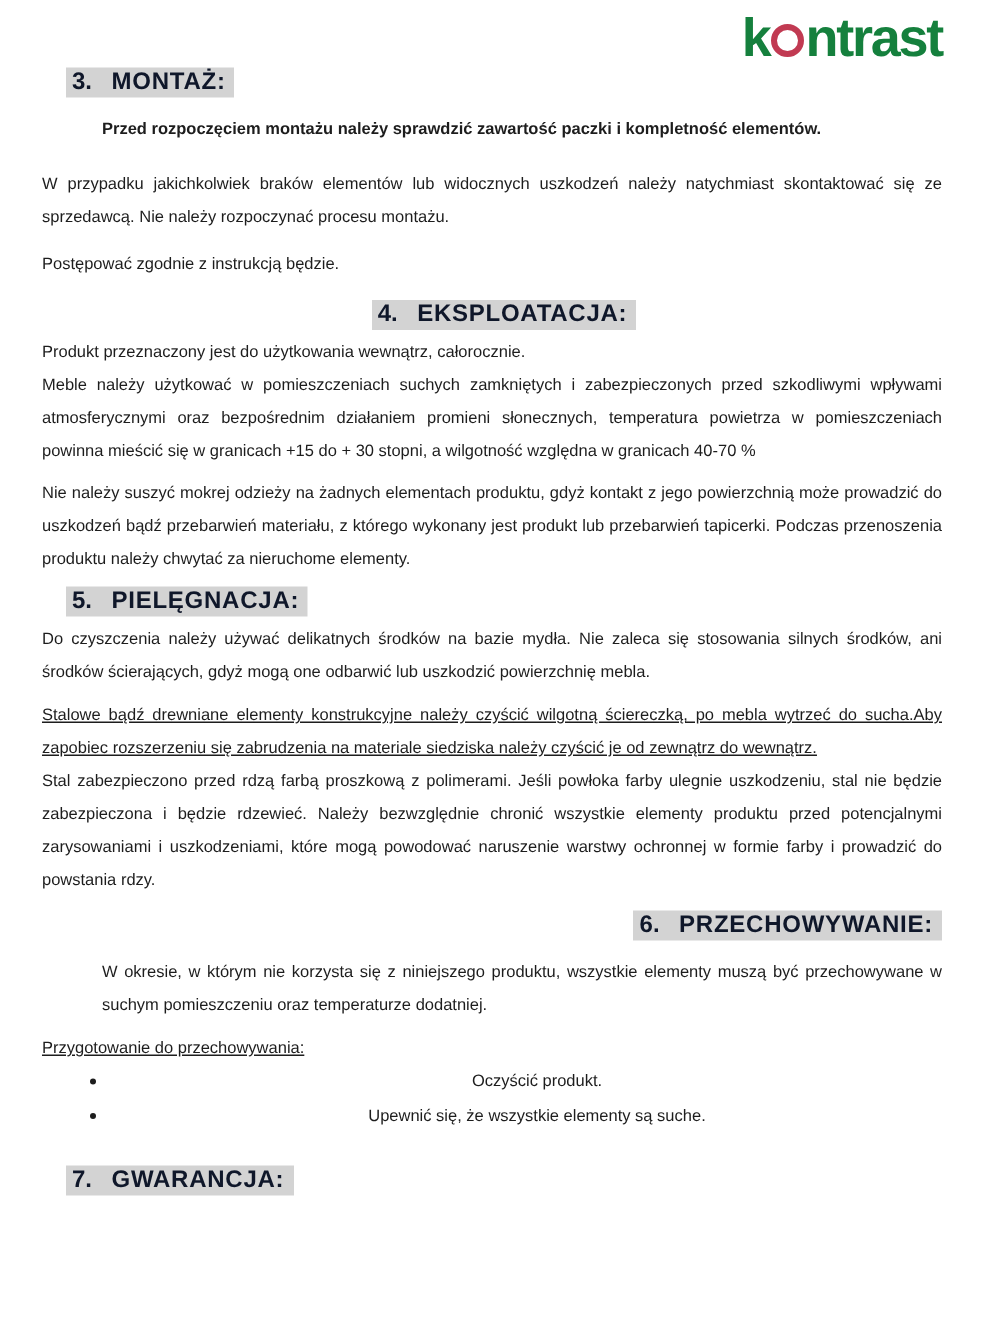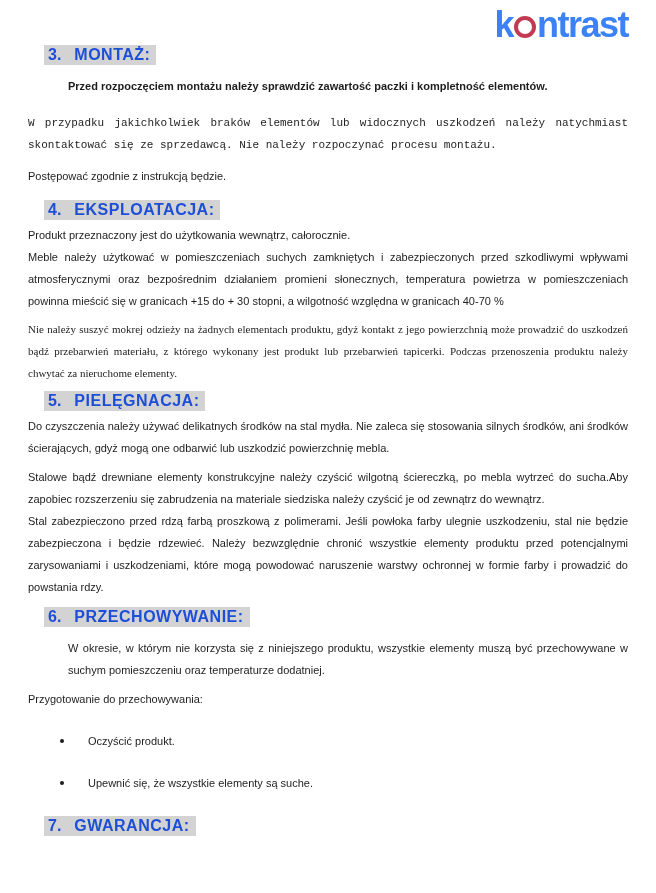--- a/index.html
+++ b/index.html
@@ -12,21 +12,21 @@
     color: #1d1d1d;
     overflow: hidden;
   }
   .logo {
     position: absolute;
     top: 6px;
     right: 28px;
     font-size: 36px;
     font-weight: 700;
     letter-spacing: -1.5px;
-    color: #3b82f6;
+    color: #15803d;
     white-space: nowrap;
     line-height: 38px;
   }
   .logo .ring {
     display: inline-block;
     width: 14px;
     height: 14px;
     border: 4.5px solid #c13a52;
     border-radius: 50%;
     vertical-align: -1px;
@@ -39,59 +39,58 @@
     width: 600px;
   }
   .heading { margin-left: 16px; line-height: 20px; height: 20px; }
   .heading .hl {
     display: inline-block;
     background: #d3d3d3;
     padding: 1px 6px 1px 4px;
     font-size: 16px;
     font-weight: 700;
     letter-spacing: 0.5px;
-    color: #1d4ed8;
+    color: #0f172a;
     line-height: 18px;
   }
   .heading .num { margin-right: 13px; letter-spacing: 0; }
   p {
     margin: 0;
     font-size: 11px;
     line-height: 22px;
     text-align: justify;
     color: #1d1d1d;
   }
   p.single { text-align: left; }
   .bold { font-weight: 700; }
   ul.bullets { list-style: none; margin: 0; padding: 0; }
   ul.bullets li {
     position: relative;
     padding-left: 60px;
     font-size: 11px;
     line-height: 22px;
     margin-bottom: 1px;
-    margin-top: 20px;
   }
   ul.bullets li::before {
     content: "";
     position: absolute;
     left: 32px;
     top: 9px;
     width: 4px;
     height: 4px;
     border-radius: 50%;
     background: #1d1d1d;
   }
-  .mt6  { margin-top: 6px; font-family: Liberation Serif, serif; }
-  .mt7  { margin-top: 7px; }
-  .mt9  { margin-top: 9px; }
+  .mt6  { margin-top: 6px; }
+  .mt7  { margin-top: 7px; text-decoration: underline; }
+  .mt9  { margin-top: 9px; text-align: right; }
   .mt10 { margin-top: 10px; margin-left: 40px; }
   .mt12 { margin-top: 4px; }
-  .mt13 { margin-top: 13px; }
-  .mt15 { margin-top: 15px; font-family: Liberation Mono, monospace; }
+  .mt13 { margin-top: 13px; text-align: center; }
+  .mt15 { margin-top: 15px; }
   .mt22 { margin-top: 22px; }
 </style>
 </head>
 <body>
 
 <div class="page">
 
   <div class="logo">
     <span>k</span><span class="ring"></span><span>ntrast</span>
   </div>
@@ -108,21 +107,21 @@
     <div class="heading mt13">
       <span class="hl"><span class="num">4.</span><span class="ttl">EKSPLOATACJA:</span></span>
     </div>
     <p class="mt12 single">Produkt przeznaczony jest do użytkowania wewnątrz, całorocznie.</p>
     <p>Meble należy użytkować w pomieszczeniach suchych zamkniętych i zabezpieczonych przed szkodliwymi wpływami atmosferycznymi oraz bezpośrednim działaniem promieni słonecznych, temperatura powietrza w pomieszczeniach powinna mieścić się w granicach +15 do + 30 stopni, a wilgotność względna w granicach 40-70 %</p>
     <p class="mt6">Nie należy suszyć mokrej odzieży na żadnych elementach produktu, gdyż kontakt z jego powierzchnią może prowadzić do uszkodzeń bądź przebarwień materiału, z którego wykonany jest produkt lub przebarwień tapicerki. Podczas przenoszenia produktu należy chwytać za nieruchome elementy.</p>
 
     <div class="heading mt7">
       <span class="hl"><span class="num">5.</span><span class="ttl">PIELĘGNACJA:</span></span>
     </div>
-    <p class="mt12">Do czyszczenia należy używać delikatnych środków na stal mydła. Nie zaleca się stosowania silnych środków, ani środków ścierających, gdyż mogą one odbarwić lub uszkodzić powierzchnię mebla.</p>
+    <p class="mt12">Do czyszczenia należy używać delikatnych środków na bazie mydła. Nie zaleca się stosowania silnych środków, ani środków ścierających, gdyż mogą one odbarwić lub uszkodzić powierzchnię mebla.</p>
     <p class="mt7">Stalowe bądź drewniane elementy konstrukcyjne należy czyścić wilgotną ściereczką, po mebla wytrzeć do sucha.Aby zapobiec rozszerzeniu się zabrudzenia na materiale siedziska należy czyścić je od zewnątrz do wewnątrz.</p>
     <p>Stal zabezpieczono przed rdzą farbą proszkową z polimerami. Jeśli powłoka farby ulegnie uszkodzeniu, stal nie będzie zabezpieczona i będzie rdzewieć. Należy bezwzględnie chronić wszystkie elementy produktu przed potencjalnymi zarysowaniami i uszkodzeniami, które mogą powodować naruszenie warstwy ochronnej w formie farby i prowadzić do powstania rdzy.</p>
 
     <div class="heading mt9">
       <span class="hl"><span class="num">6.</span><span class="ttl">PRZECHOWYWANIE:</span></span>
     </div>
     <p class="mt10">W okresie, w którym nie korzysta się z niniejszego produktu, wszystkie elementy muszą być przechowywane w suchym pomieszczeniu oraz temperaturze dodatniej.</p>
     <p class="mt7 single">Przygotowanie do przechowywania:</p>
     <ul class="bullets mt13">
       <li>Oczyścić produkt.</li>

